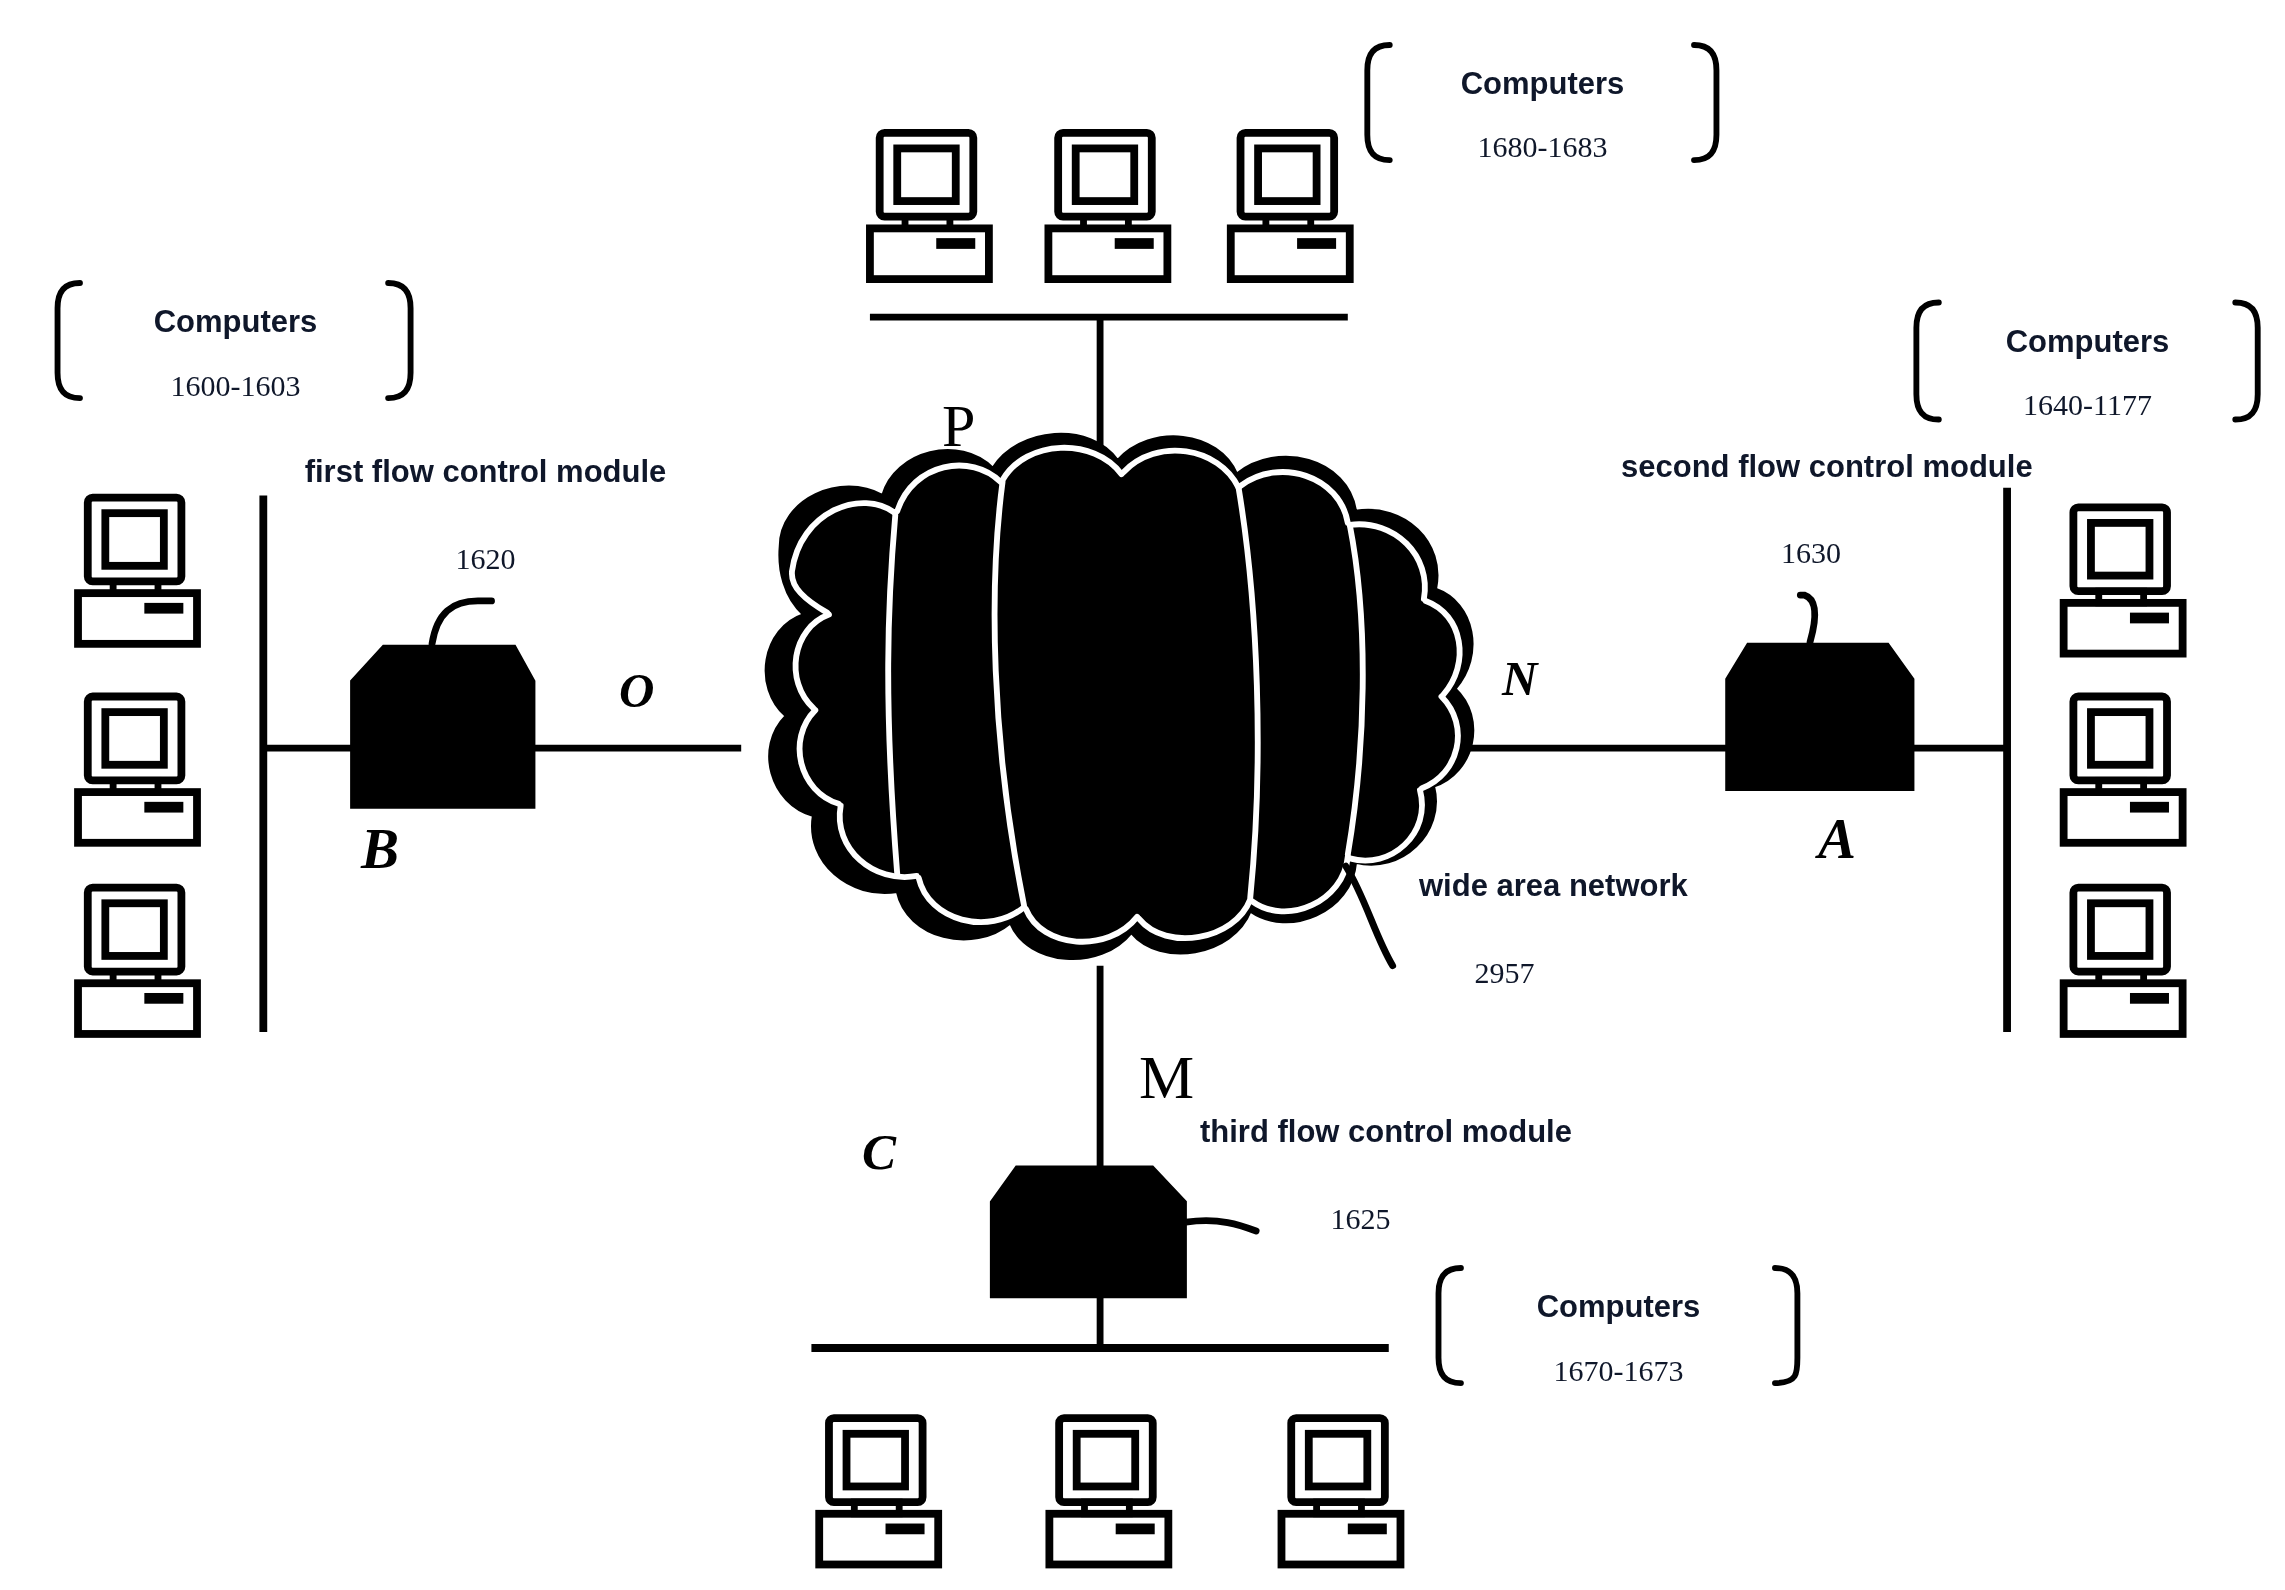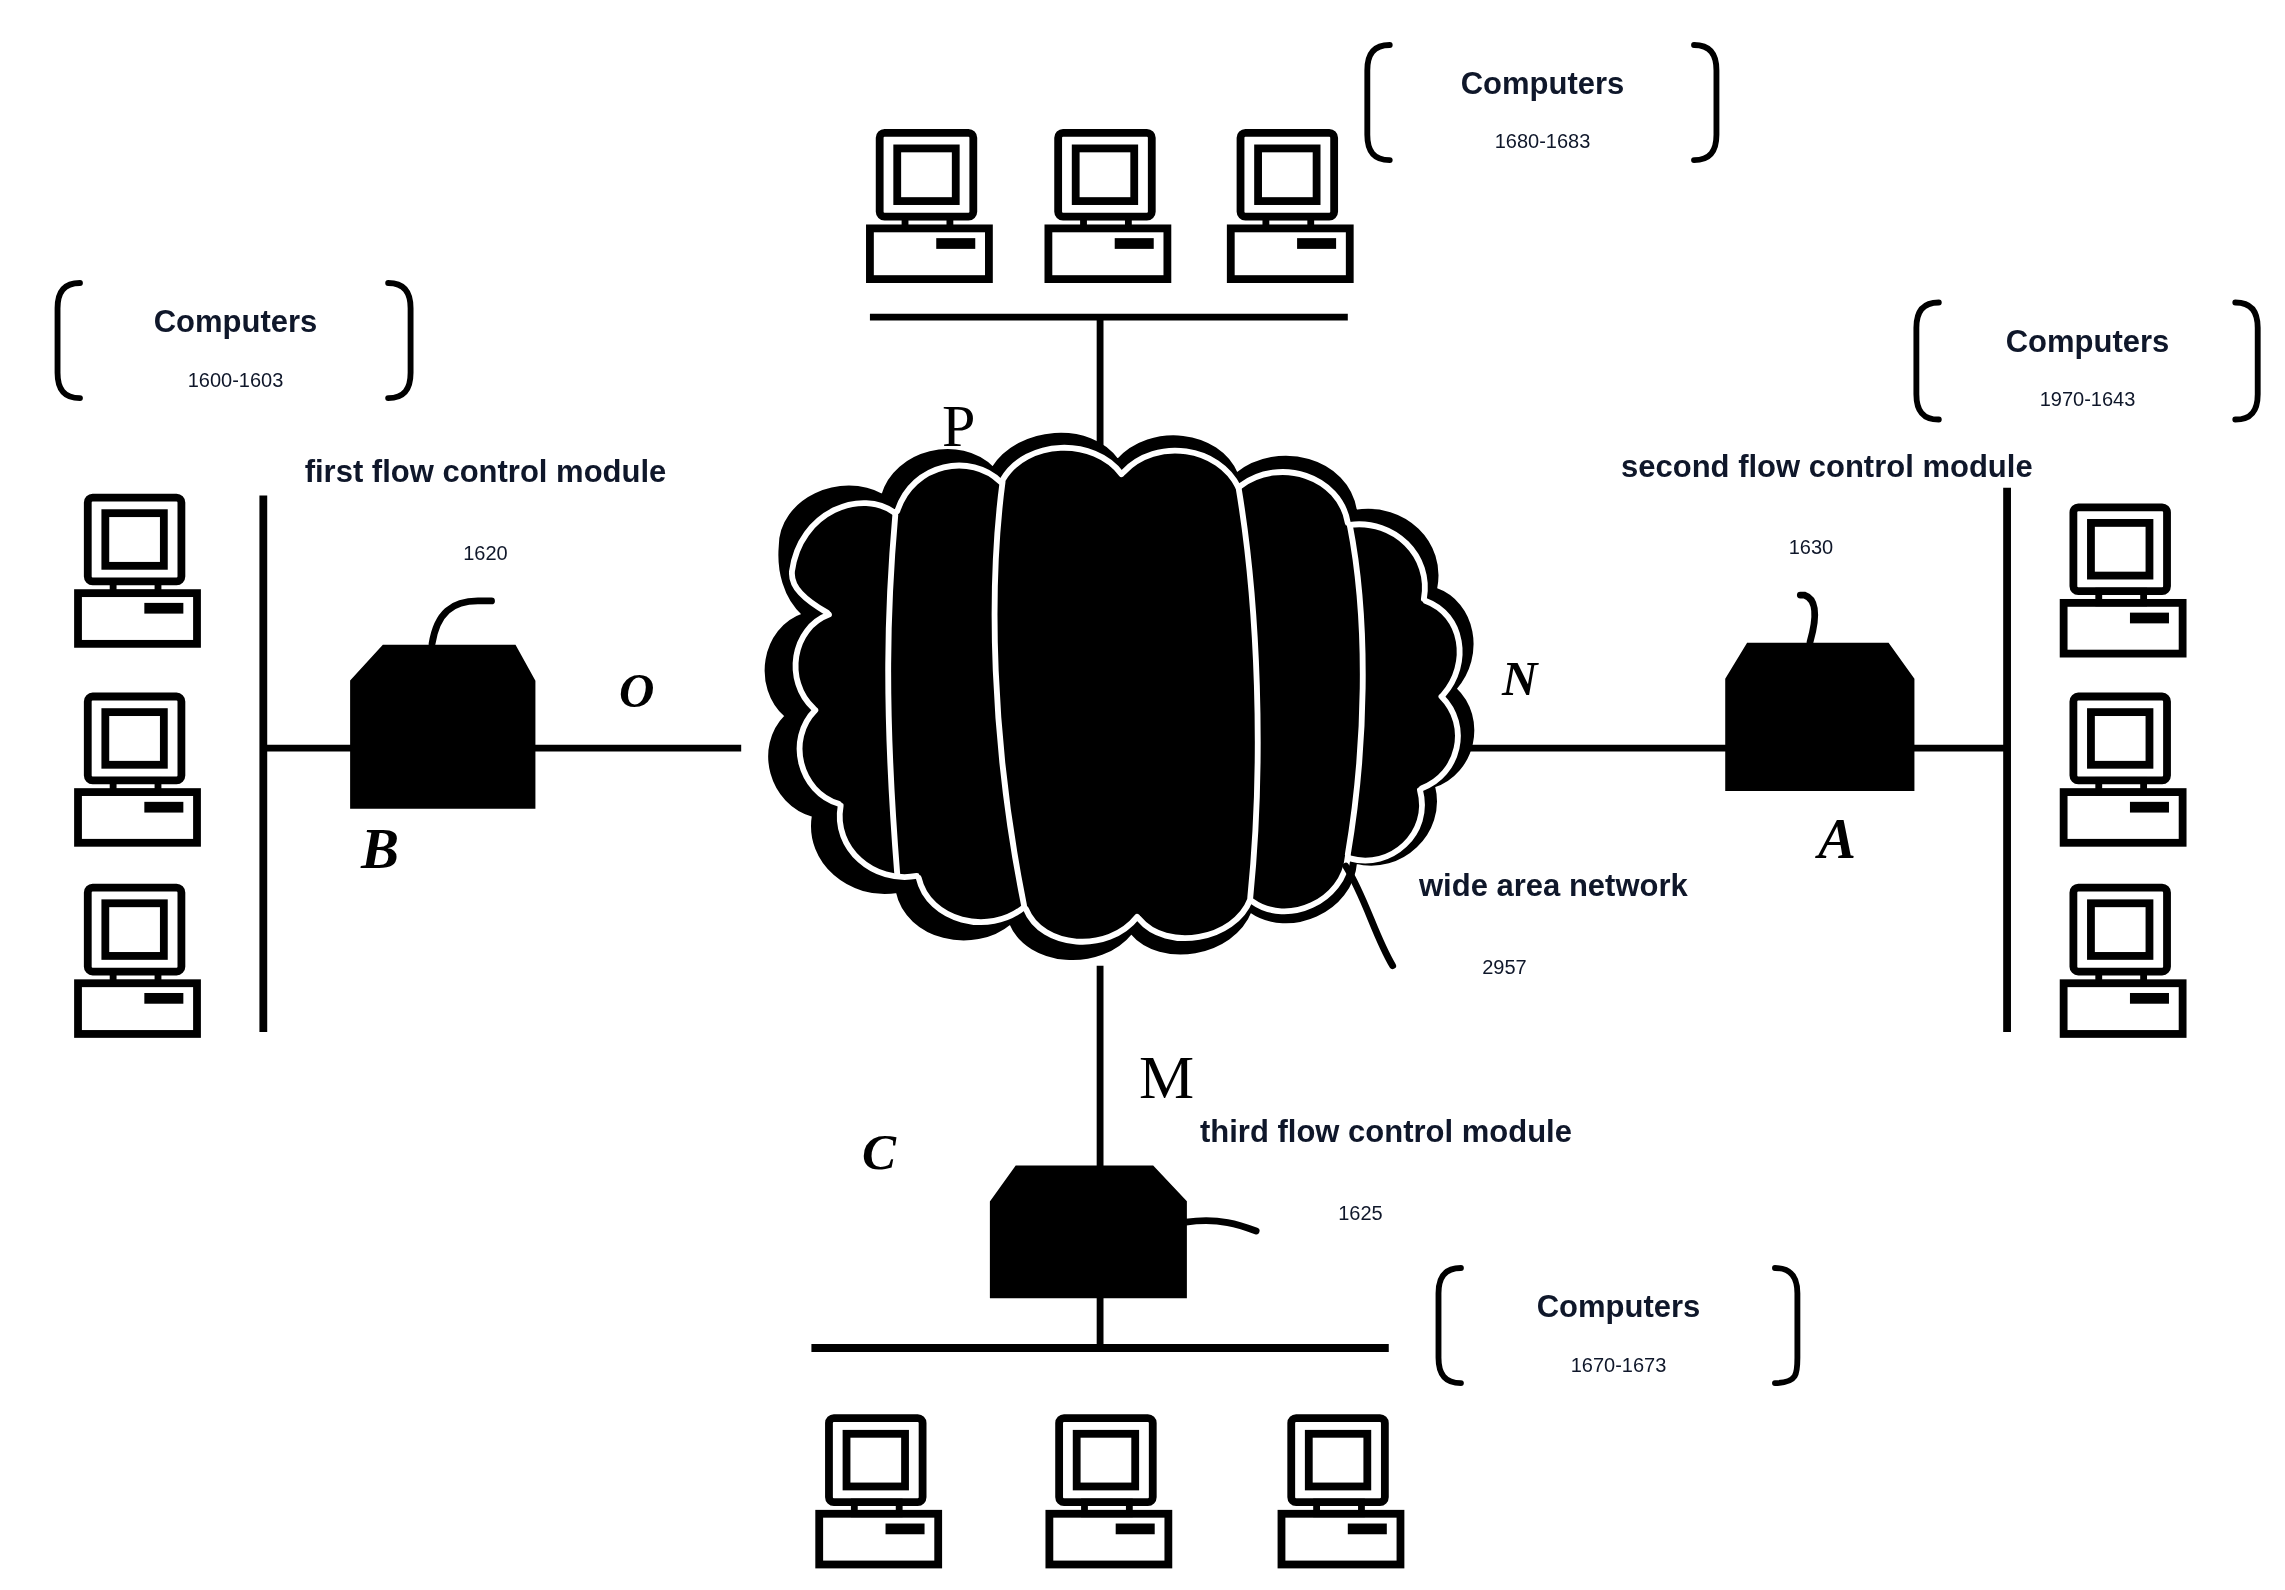--- a/index.html
+++ b/index.html
@@ -33,23 +33,23 @@
     white-space: pre;
     line-height: 1.16;
   }
   .lbl-bold {
     font-family: "Liberation Sans", sans-serif;
     font-weight: bold;
     font-size: 31px;
     text-align: center;
   }
   .lbl-num {
-    font-family: Liberation Sans, sans-serif;
+    font-family: Liberation Serif, serif;
     font-weight: normal;
-    font-size: 20px;
+    font-size: 30px;
     text-align: center;
   }
   .hand {
     font-family: "Liberation Serif", serif;
     font-style: italic;
     font-weight: bold;
     color: #000;
   }
   .serifcap {
     font-family: "Liberation Serif", serif;
@@ -198,21 +198,21 @@
 
   </svg>
 
   <div class="txt lbl-bold" style="left:1367px; top:66px; width:351px;">Computers</div>
   <div class="txt lbl-num" style="left:1367px; top:130px; width:351px;">1680-1683</div>
 
   <div class="txt lbl-bold" style="left:59px; top:304px; width:353px;">Computers</div>
   <div class="txt lbl-num" style="left:59px; top:369px; width:353px;">1600-1603</div>
 
   <div class="txt lbl-bold" style="left:1917px; top:324px; width:341px;">Computers</div>
-  <div class="txt lbl-num" style="left:1917px; top:388px; width:341px;">1970-1643</div>
+  <div class="txt lbl-num" style="left:1917px; top:388px; width:341px;">1640-1177</div>
 
   <div class="txt lbl-bold" style="left:1439px; top:1289px; width:359px;">Computers</div>
   <div class="txt lbl-num" style="left:1439px; top:1354px; width:359px;">1670-1673</div>
 
   <div class="txt lbl-bold" style="left:300px; top:454px; width:371px;">first flow control module</div>
   <div class="txt lbl-num" style="left:300px; top:542px; width:371px;">1620</div>
 
   <div class="txt lbl-bold" style="left:1621px; top:449px; width:380px;">second flow control module</div>
   <div class="txt lbl-num" style="left:1621px; top:536px; width:380px;">1630</div>
 

